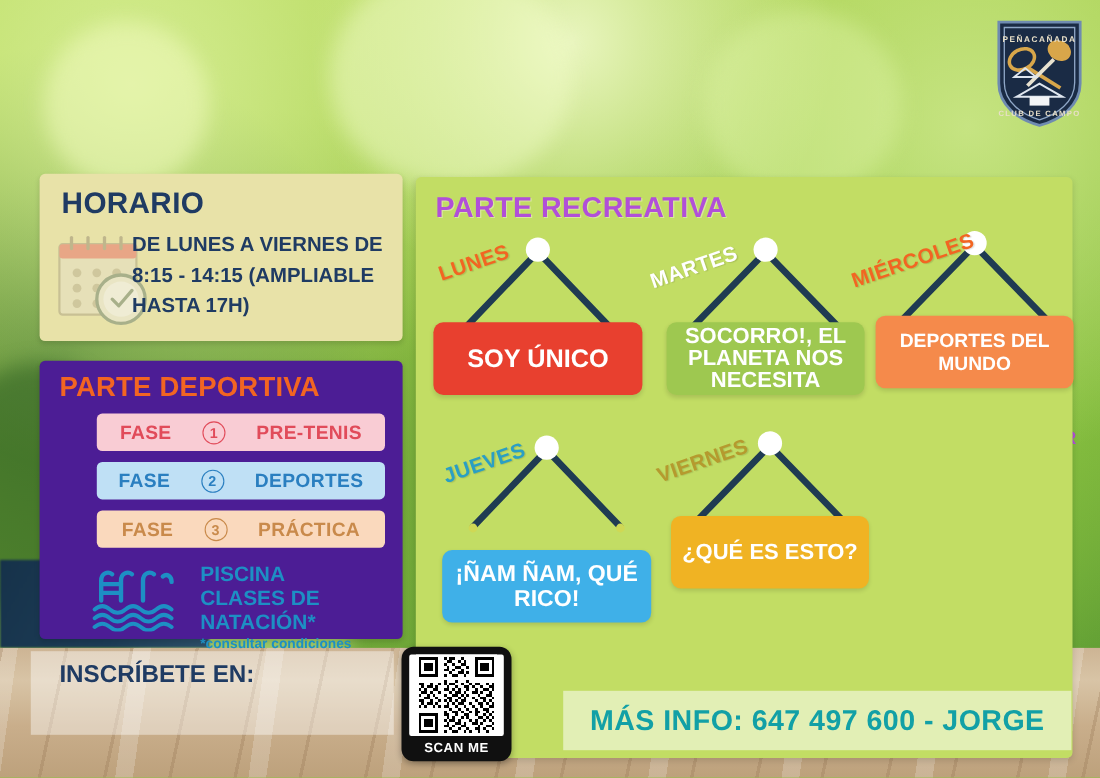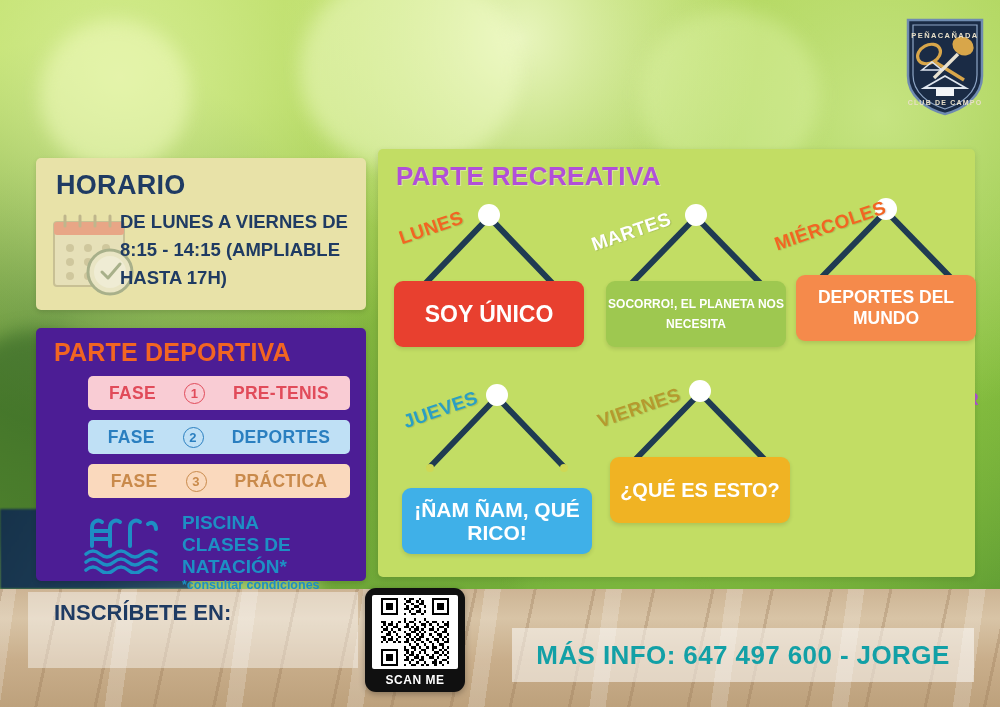--- a/index.html
+++ b/index.html
@@ -134,21 +134,21 @@
   
   .panel-info {
     position:absolute; left:512px; top:628px; width:462px; height:54px; z-index:3;
     background:rgba(255,255,255,.52); display:flex; align-items:center;
     justify-content:center;
   }
   .info-text { color:#12a0a6; font-weight:900; font-size:26px; letter-spacing:.4px; white-space:nowrap; }
 
   
   .panel-rec {
-    position:absolute; left:378px; top:149px; width:597px; height:428px; z-index:3;
+    position:absolute; left:378px; top:161px; width:597px; height:528px; z-index:3;
     background:#c2dd64; border-radius:5px;
     box-shadow:0 2px 6px rgba(0,0,0,.13);
   }
   .rec-title {
     position:absolute; left:18px; top:12px;
     color:#b14fd8; font-weight:900; font-size:26px; letter-spacing:.4px;
     text-shadow:1px 1px 0 rgba(255,255,255,.35);
   }
 
   .sign { position:absolute; border-radius:9px; display:flex; align-items:center;
@@ -289,21 +289,21 @@
   </svg>
   <div class="day-label" style="left:20px; top:68px; transform:rotate(-19deg); color:#f26522;">LUNES</div>
   <div class="sign" style="left:16px; top:132px; width:190px; height:66px; background:#e8402f; font-size:23px;">SOY ÚNICO</div>
 
   <svg class="hanger" style="left:228px; top:52px; width:180px; height:92px;" viewBox="0 0 180 92">
     <line x1="22" y1="86" x2="90" y2="16" stroke="#1f3b52" stroke-width="6" stroke-linecap="round"></line>
     <line x1="158" y1="86" x2="90" y2="16" stroke="#1f3b52" stroke-width="6" stroke-linecap="round"></line>
     <circle cx="90" cy="14" r="11" fill="#ffffff"></circle>
   </svg>
   <div class="day-label" style="left:212px; top:72px; transform:rotate(-19deg); color:#ffffff;">MARTES</div>
-  <div class="sign" style="left:228px; top:132px; width:180px; height:66px; background:#9ec850; font-size:12px; line-height:20px;">SOCORRO!, EL PLANETA NOS NECESITA</div>
+  <div class="sign" style="left:228px; top:132px; width:180px; height:66px; background:#9ec850; font-size:20px; line-height:20px;">SOCORRO!, EL PLANETA NOS NECESITA</div>
 
   <svg class="hanger" style="left:418px; top:46px; width:180px; height:92px;" viewBox="0 0 180 92">
     <line x1="22" y1="86" x2="90" y2="16" stroke="#1f3b52" stroke-width="6" stroke-linecap="round"></line>
     <line x1="158" y1="86" x2="90" y2="16" stroke="#1f3b52" stroke-width="6" stroke-linecap="round"></line>
     <circle cx="90" cy="14" r="11" fill="#ffffff"></circle>
   </svg>
   <div class="day-label" style="left:394px; top:66px; transform:rotate(-19deg); color:#f26522;">MIÉRCOLES</div>
   <div class="sign" style="left:418px; top:126px; width:180px; height:66px; background:#f58a4b; font-size:17.5px; line-height:21px;">DEPORTES DEL MUNDO</div>
 
   <svg class="hanger" style="left:24px; top:232px; width:190px; height:92px;" viewBox="0 0 190 92">

